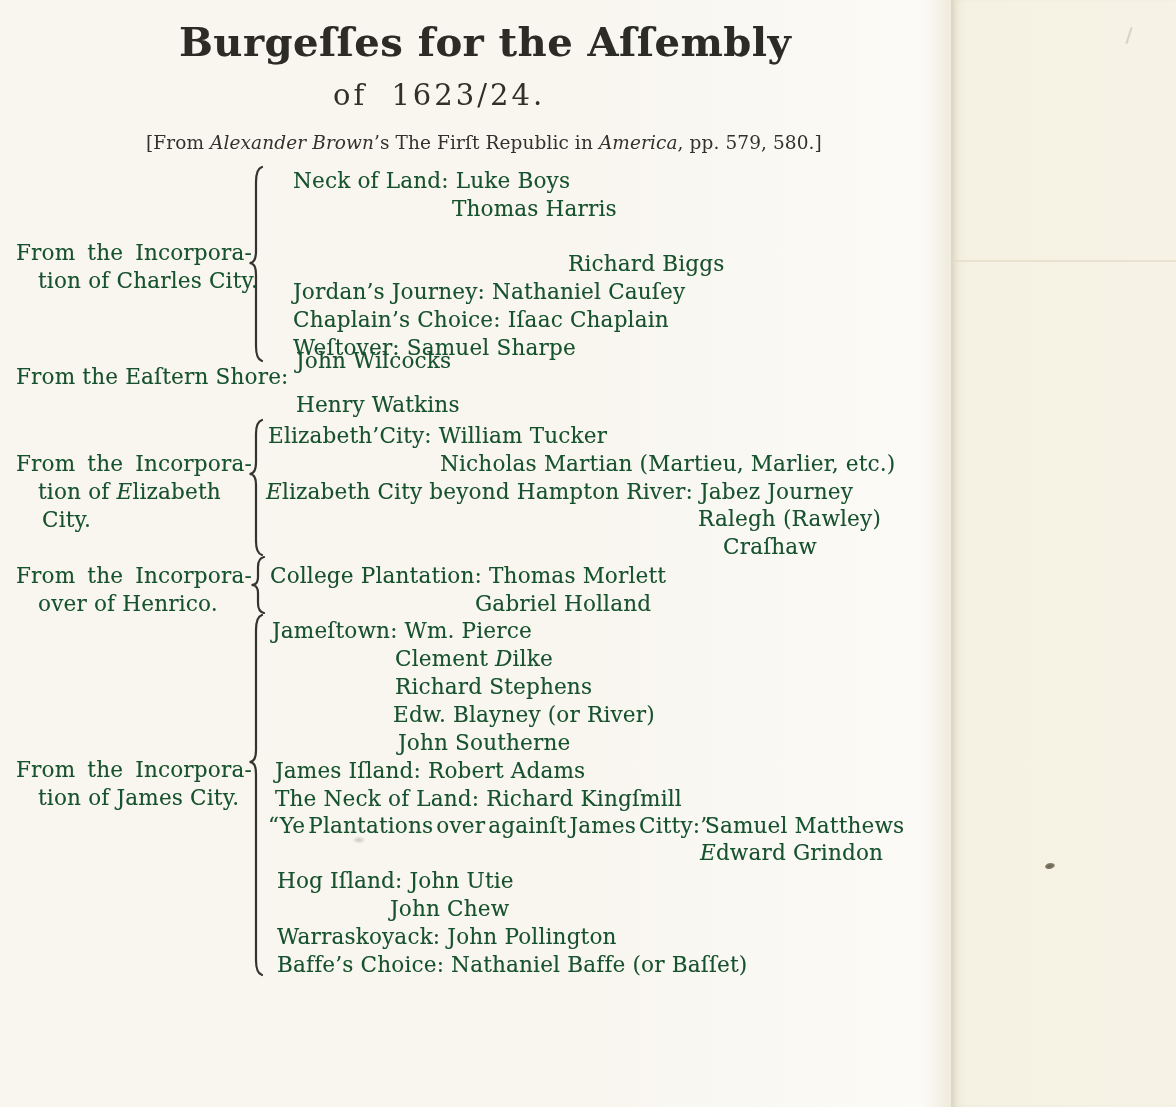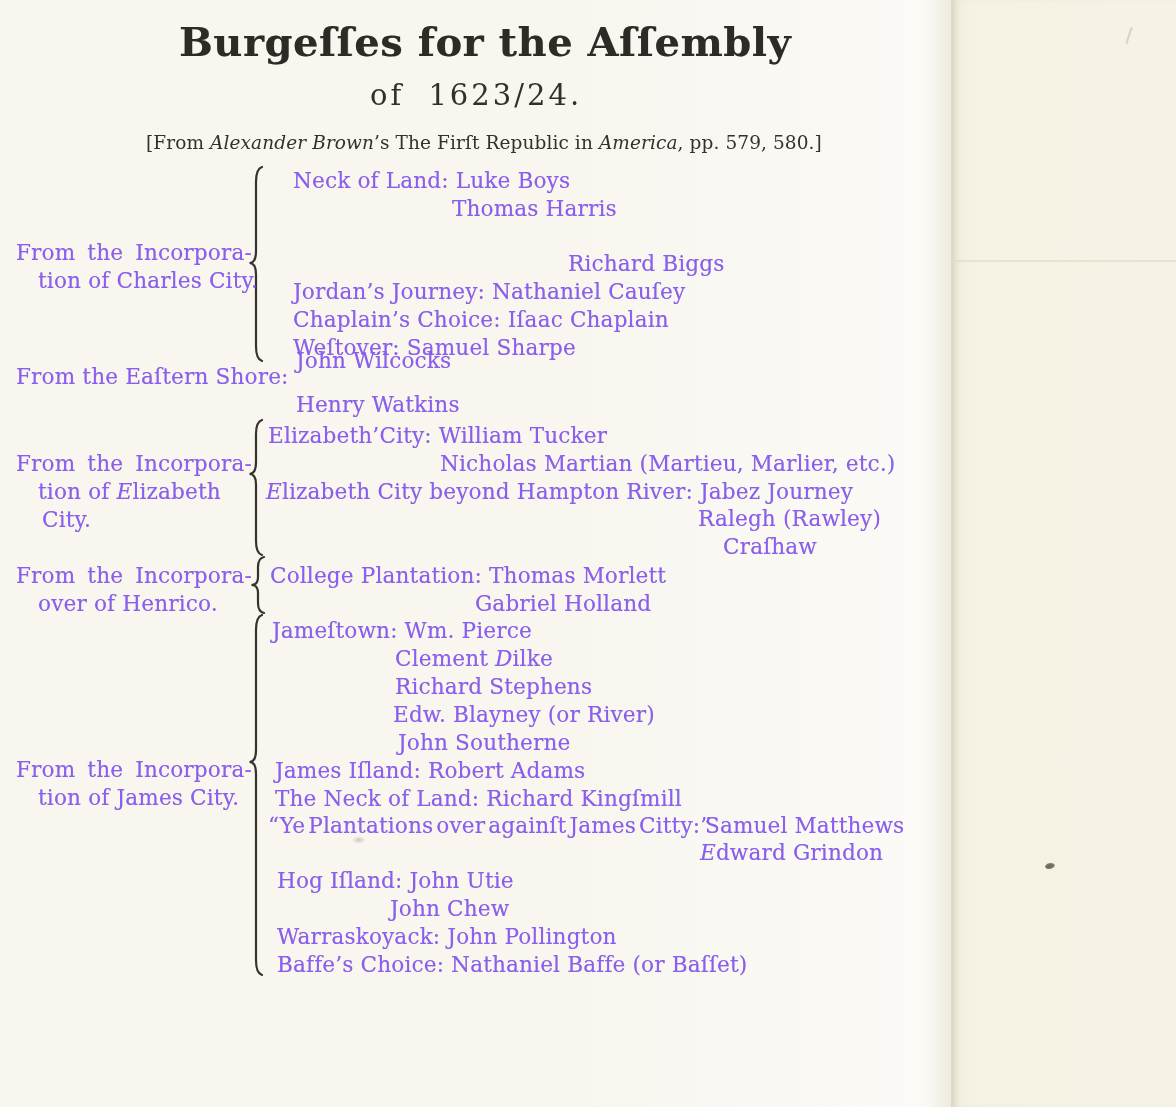--- a/index.html
+++ b/index.html
@@ -16,24 +16,24 @@
   .crease{position:absolute;left:952px;top:260px;width:224px;height:2px;background:rgba(224,218,196,0.65);}
   .scratch{position:absolute;left:1128px;top:27px;width:2px;height:17px;background:#bcb7a4;opacity:.5;transform:rotate(18deg);}
   .speck{position:absolute;left:1045px;top:863px;width:10px;height:6px;border-radius:50%;
         background:radial-gradient(ellipse at 45% 50%, #4e4838 0%, #6b6452 55%, rgba(138,130,110,0) 100%);
         transform:rotate(-12deg);opacity:.85;}
   .smudge{position:absolute;left:352px;top:836px;width:14px;height:8px;border-radius:50%;
         background:radial-gradient(ellipse, rgba(120,115,100,.35), rgba(120,115,100,0) 70%);}
 
   .title{position:absolute;left:179px;top:18px;font-size:40px;font-weight:bold;color:#2d2b26;
          letter-spacing:.5px;white-space:nowrap;text-shadow:.3px .3px .5px rgba(45,43,38,.35);}
-  .datel{position:absolute;left:333px;top:78px;font-size:29px;color:#33302a;letter-spacing:3px;word-spacing:12px;white-space:nowrap;margin-left:37px;}
+  .datel{position:absolute;left:333px;top:78px;font-size:29px;color:#33302a;letter-spacing:3px;word-spacing:12px;white-space:nowrap;}
   .cite {position:absolute;left:146px;top:132px;font-size:18.5px;color:#33312b;white-space:nowrap;letter-spacing:.1px;}
 
-  .ln{position:absolute;font-size:21.5px;color:#8b5cf6;white-space:nowrap;letter-spacing:.2px;
+  .ln{position:absolute;font-size:21.5px;color:#14532d;white-space:nowrap;letter-spacing:.2px;
       text-shadow:.2px .2px .35px rgba(47,45,40,.30);}
   .wide{word-spacing:5px;}
   .ln i{font-style:italic;}
 
   .brace{position:absolute;}
   .brace path{fill:none;stroke:#35332d;stroke-width:2.2;stroke-linecap:round;}
 </style>
 </head>
 <body>
 

